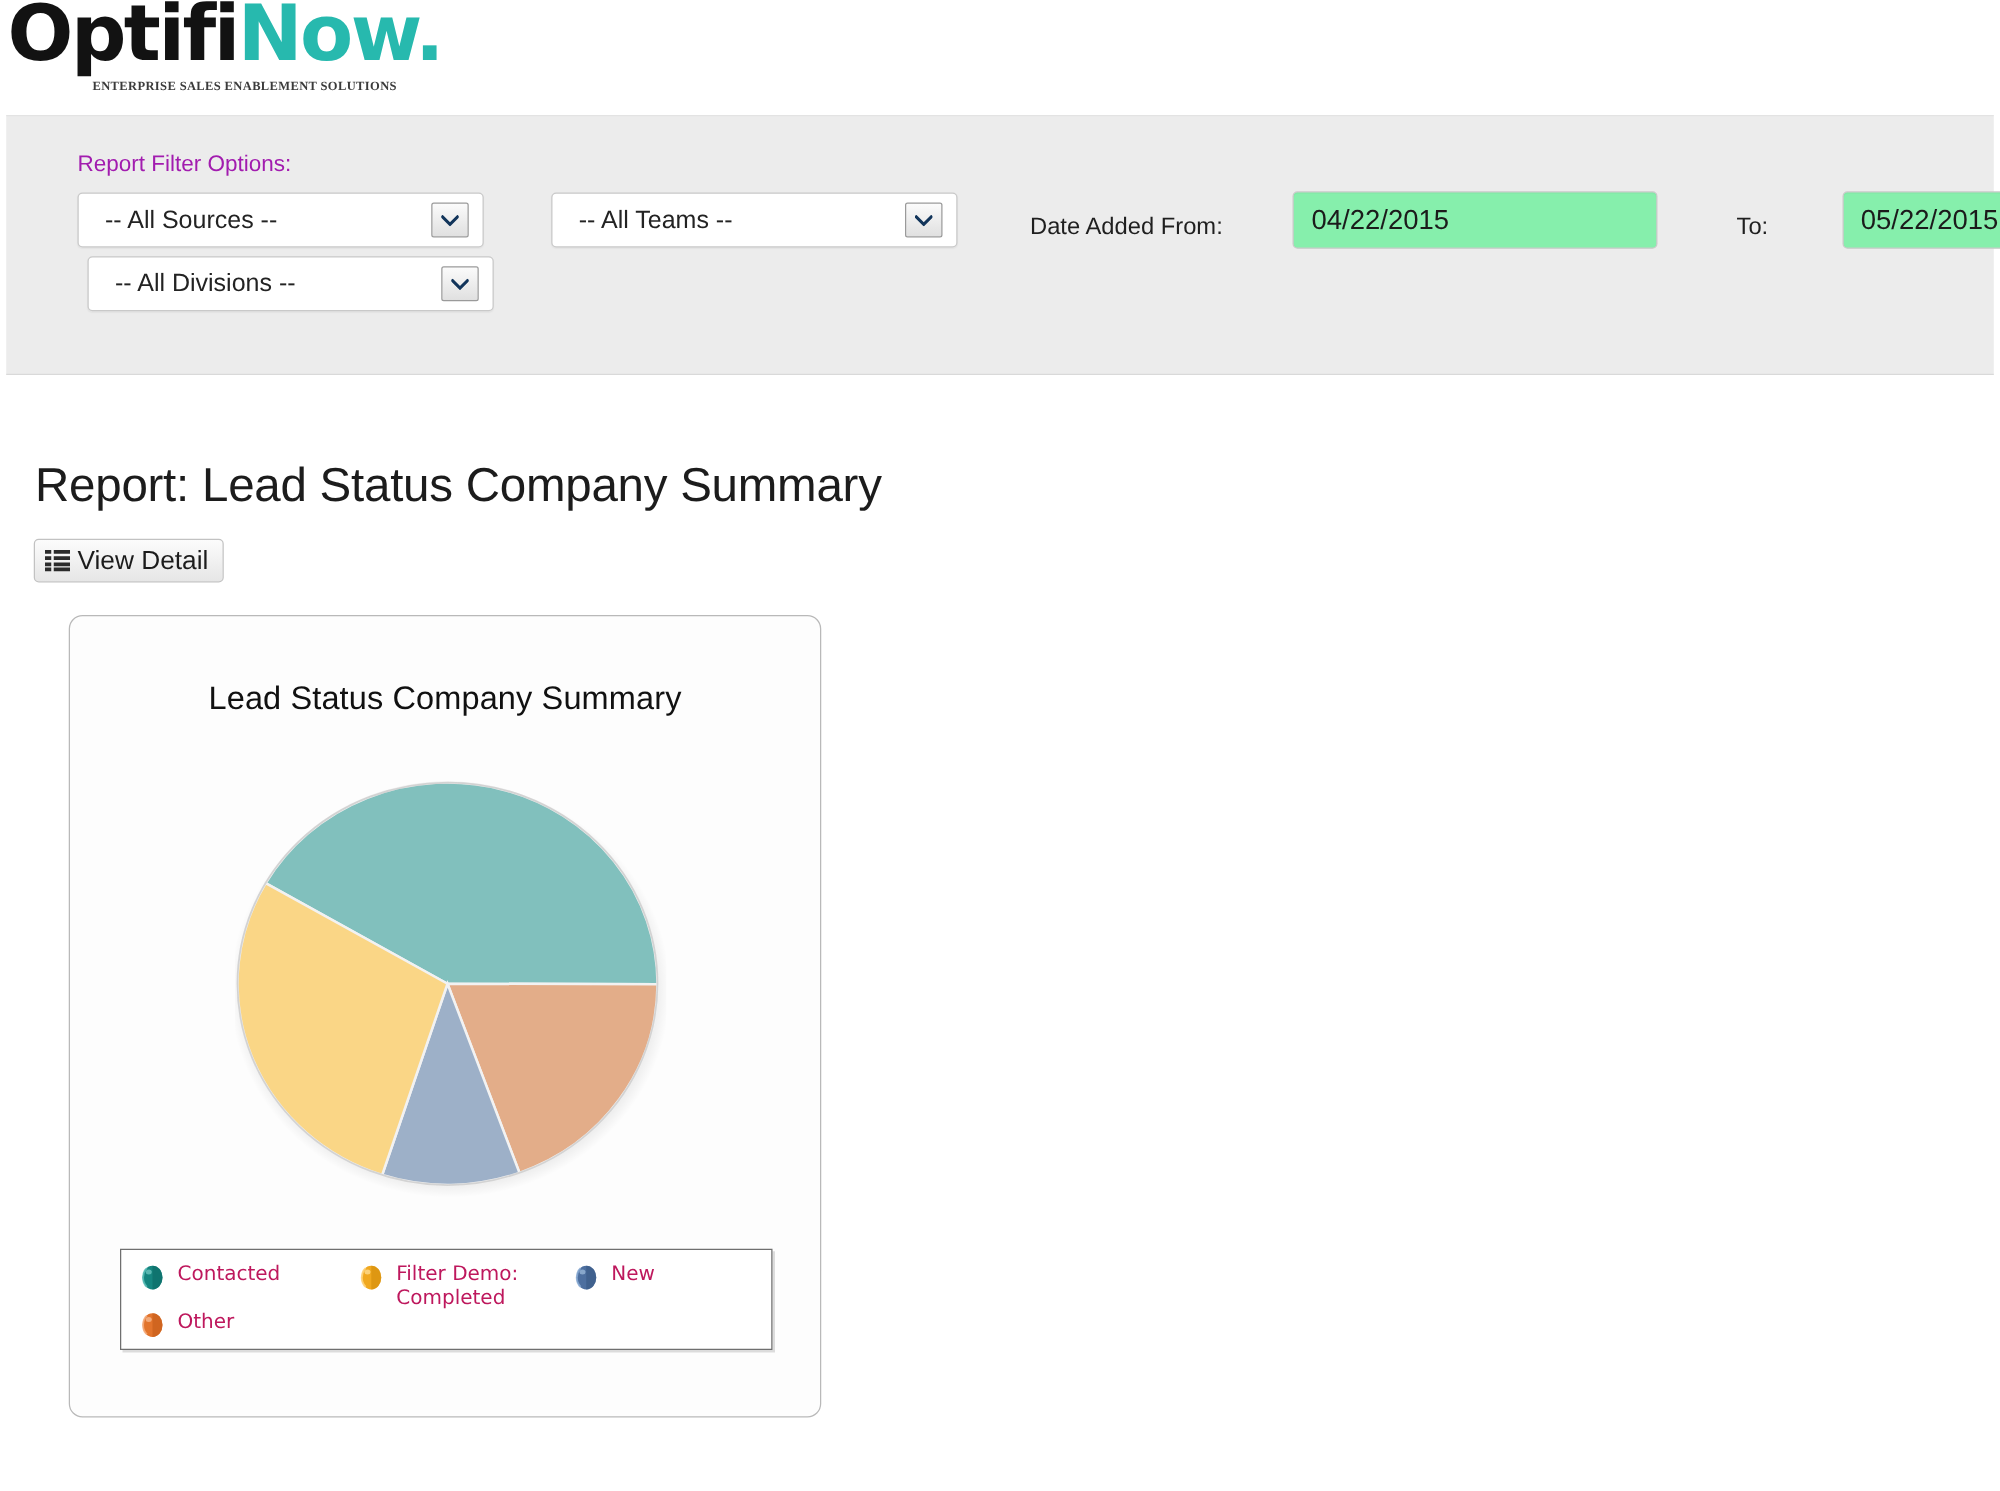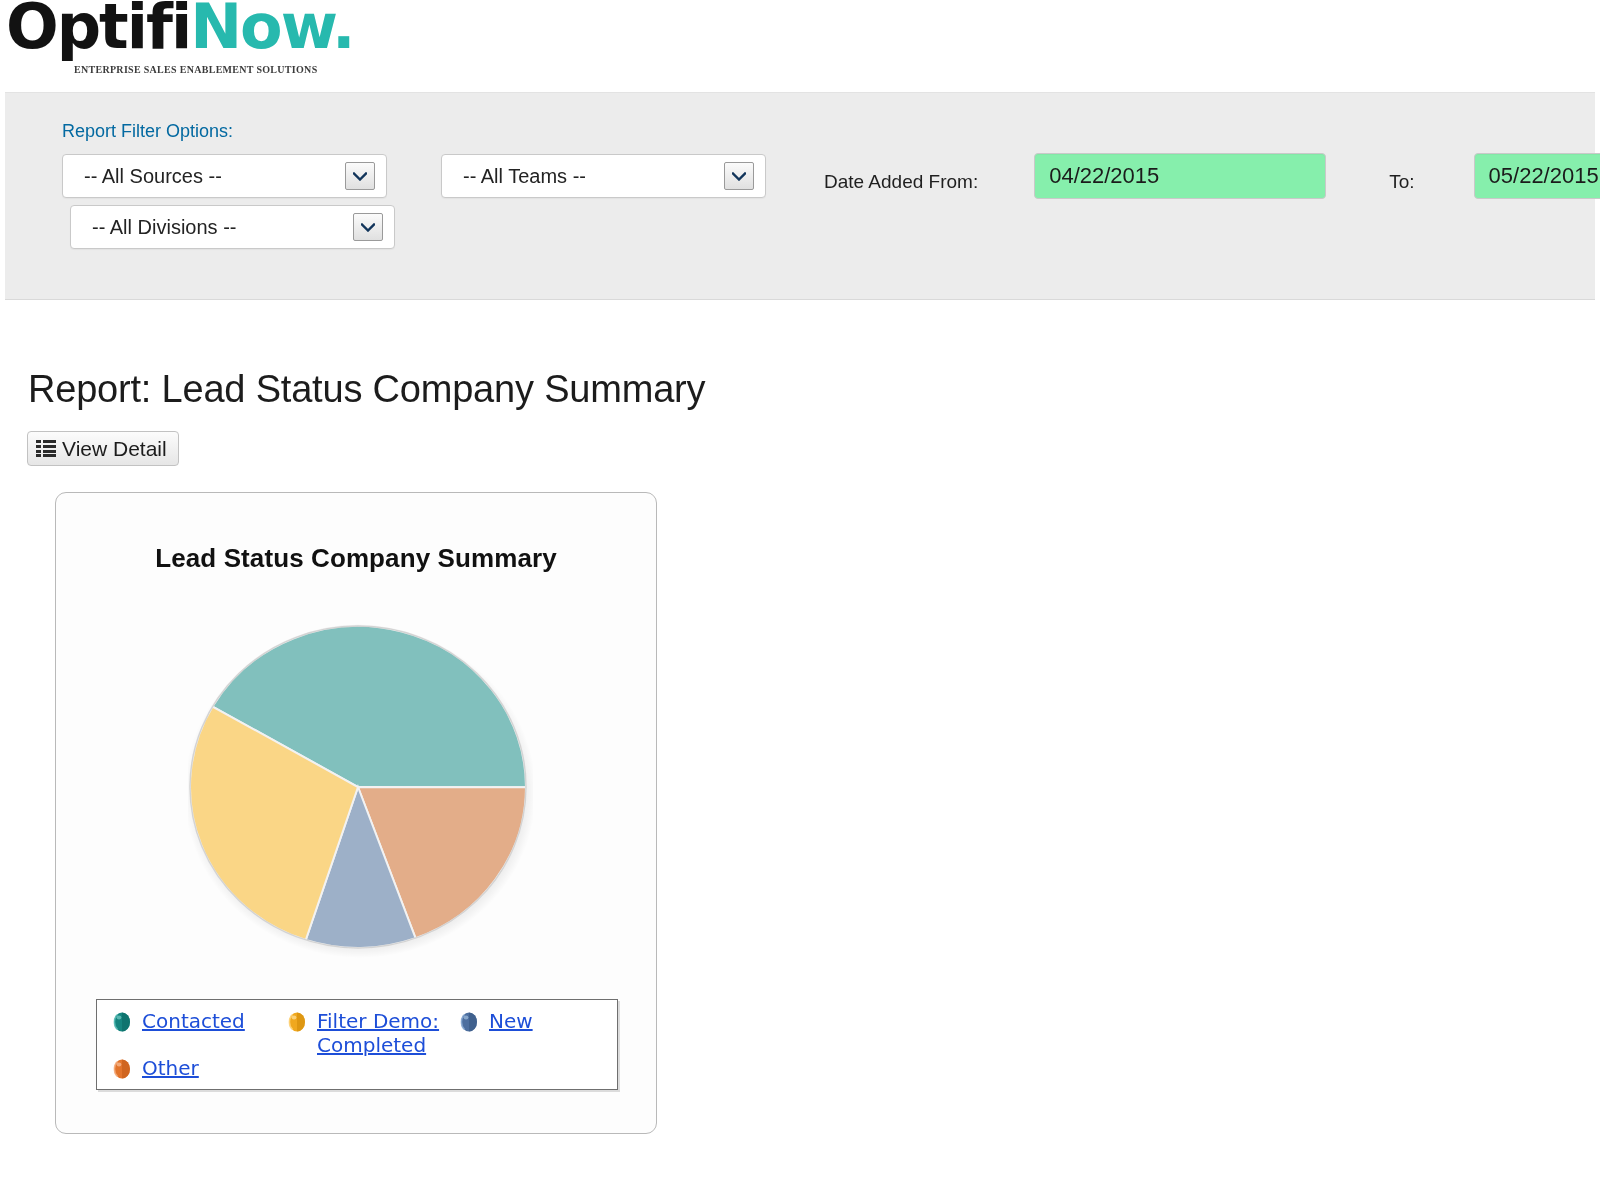--- a/index.html
+++ b/index.html
@@ -32,21 +32,21 @@
 
   
   #filter-panel {
     position: absolute; left: 5px; top: 92px; width: 1590px; height: 208px;
     background: #ececec;
     border-top: 1px solid #e3e3e3;
     border-bottom: 1px solid #d9d9d9;
   }
   #filter-label {
     position: absolute; left: 57px; top: 28px;
-    font-size: 18px; color: #0369a1;
+    font-size: 18px; color: #a21caf;
   }
   .filter-row { position: absolute; left: 57px; display: flex; align-items: center; }
   #filter-row-1 { top: 60px; gap: 47px; }
   #filter-row-2 { top: 112px; }
 
   .select-box {
     position: relative;
     height: 44px;
     background: #ffffff;
     border: 1px solid #c9c9c9;
@@ -124,21 +124,21 @@
   #chart-card {
     position: absolute; left: 55px; top: 492px;
     width: 602px; height: 642px;
     background: #fdfdfd;
     border: 1px solid #b9b9b9;
     border-radius: 11px;
   }
   #chart-title {
     position: absolute; left: 0; right: 0; top: 50px;
     text-align: center;
-    font-size: 26px; font-weight: bold; color: #111111;
+    font-size: 26px; font-weight: normal; color: #111111;
     letter-spacing: 0.1px;
   }
 
   
   #pie-wrap {
     position: absolute; left: 132px; top: 131px;
     width: 345px; height: 340px;
   }
   #pie-svg { display: block; width: 345px; height: 340px; }
 
@@ -158,24 +158,23 @@
     row-gap: 0px;
     padding-left: 14px;
   }
   .legend-item { display: flex; align-items: flex-start; }
   .legend-swatch {
     width: 22px; height: 22px; flex: 0 0 auto;
     margin-top: 1px; margin-right: 9px;
   }
   .legend-swatch svg { display: block; }
   .legend-text {
-    font-size: 20px; color: #1d4ed8;
+    font-size: 16px; color: #be185d;
     font-family: "DejaVu Sans", sans-serif;
     line-height: 1.18;
-    text-decoration: underline;
   }
 </style>
 </head>
 <body>
 
 <div id="logo-area">
   <div id="logo-wordmark">
     <span id="logo-optifi">Optifi</span><span id="logo-now">Now</span><span id="logo-dot">.</span>
   </div>
   <div id="logo-tagline">ENTERPRISE SALES ENABLEMENT SOLUTIONS</div>

